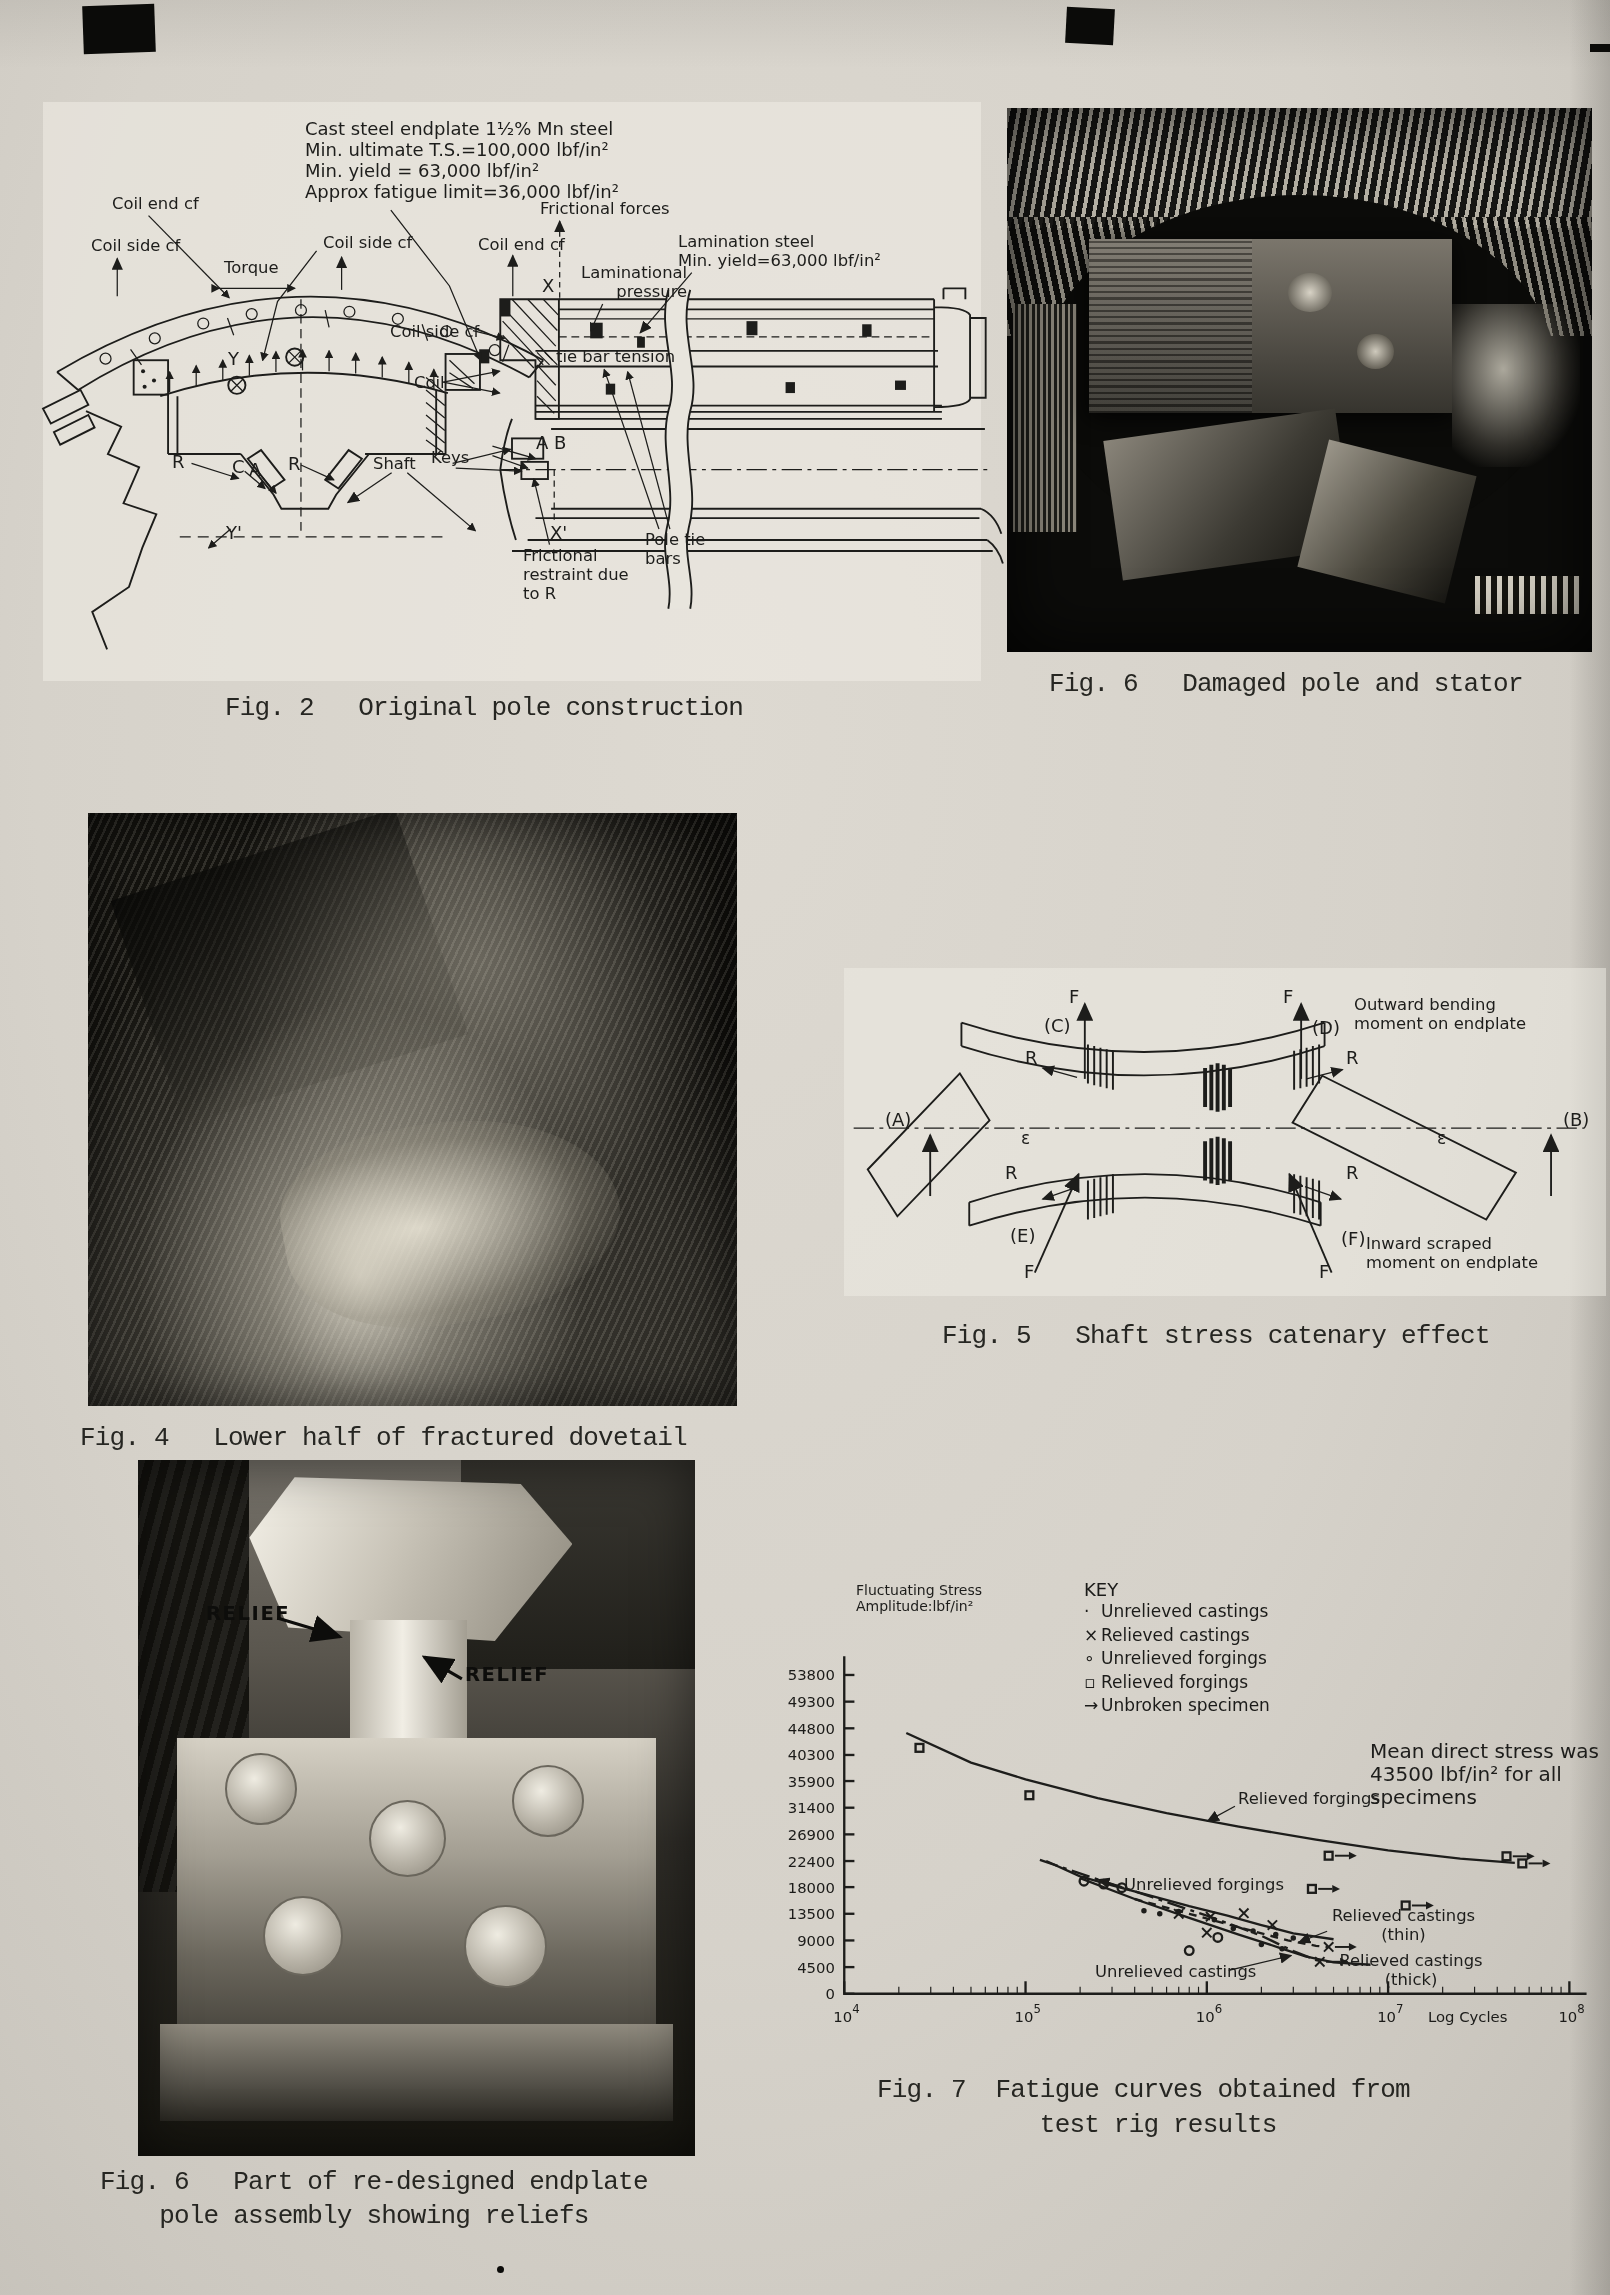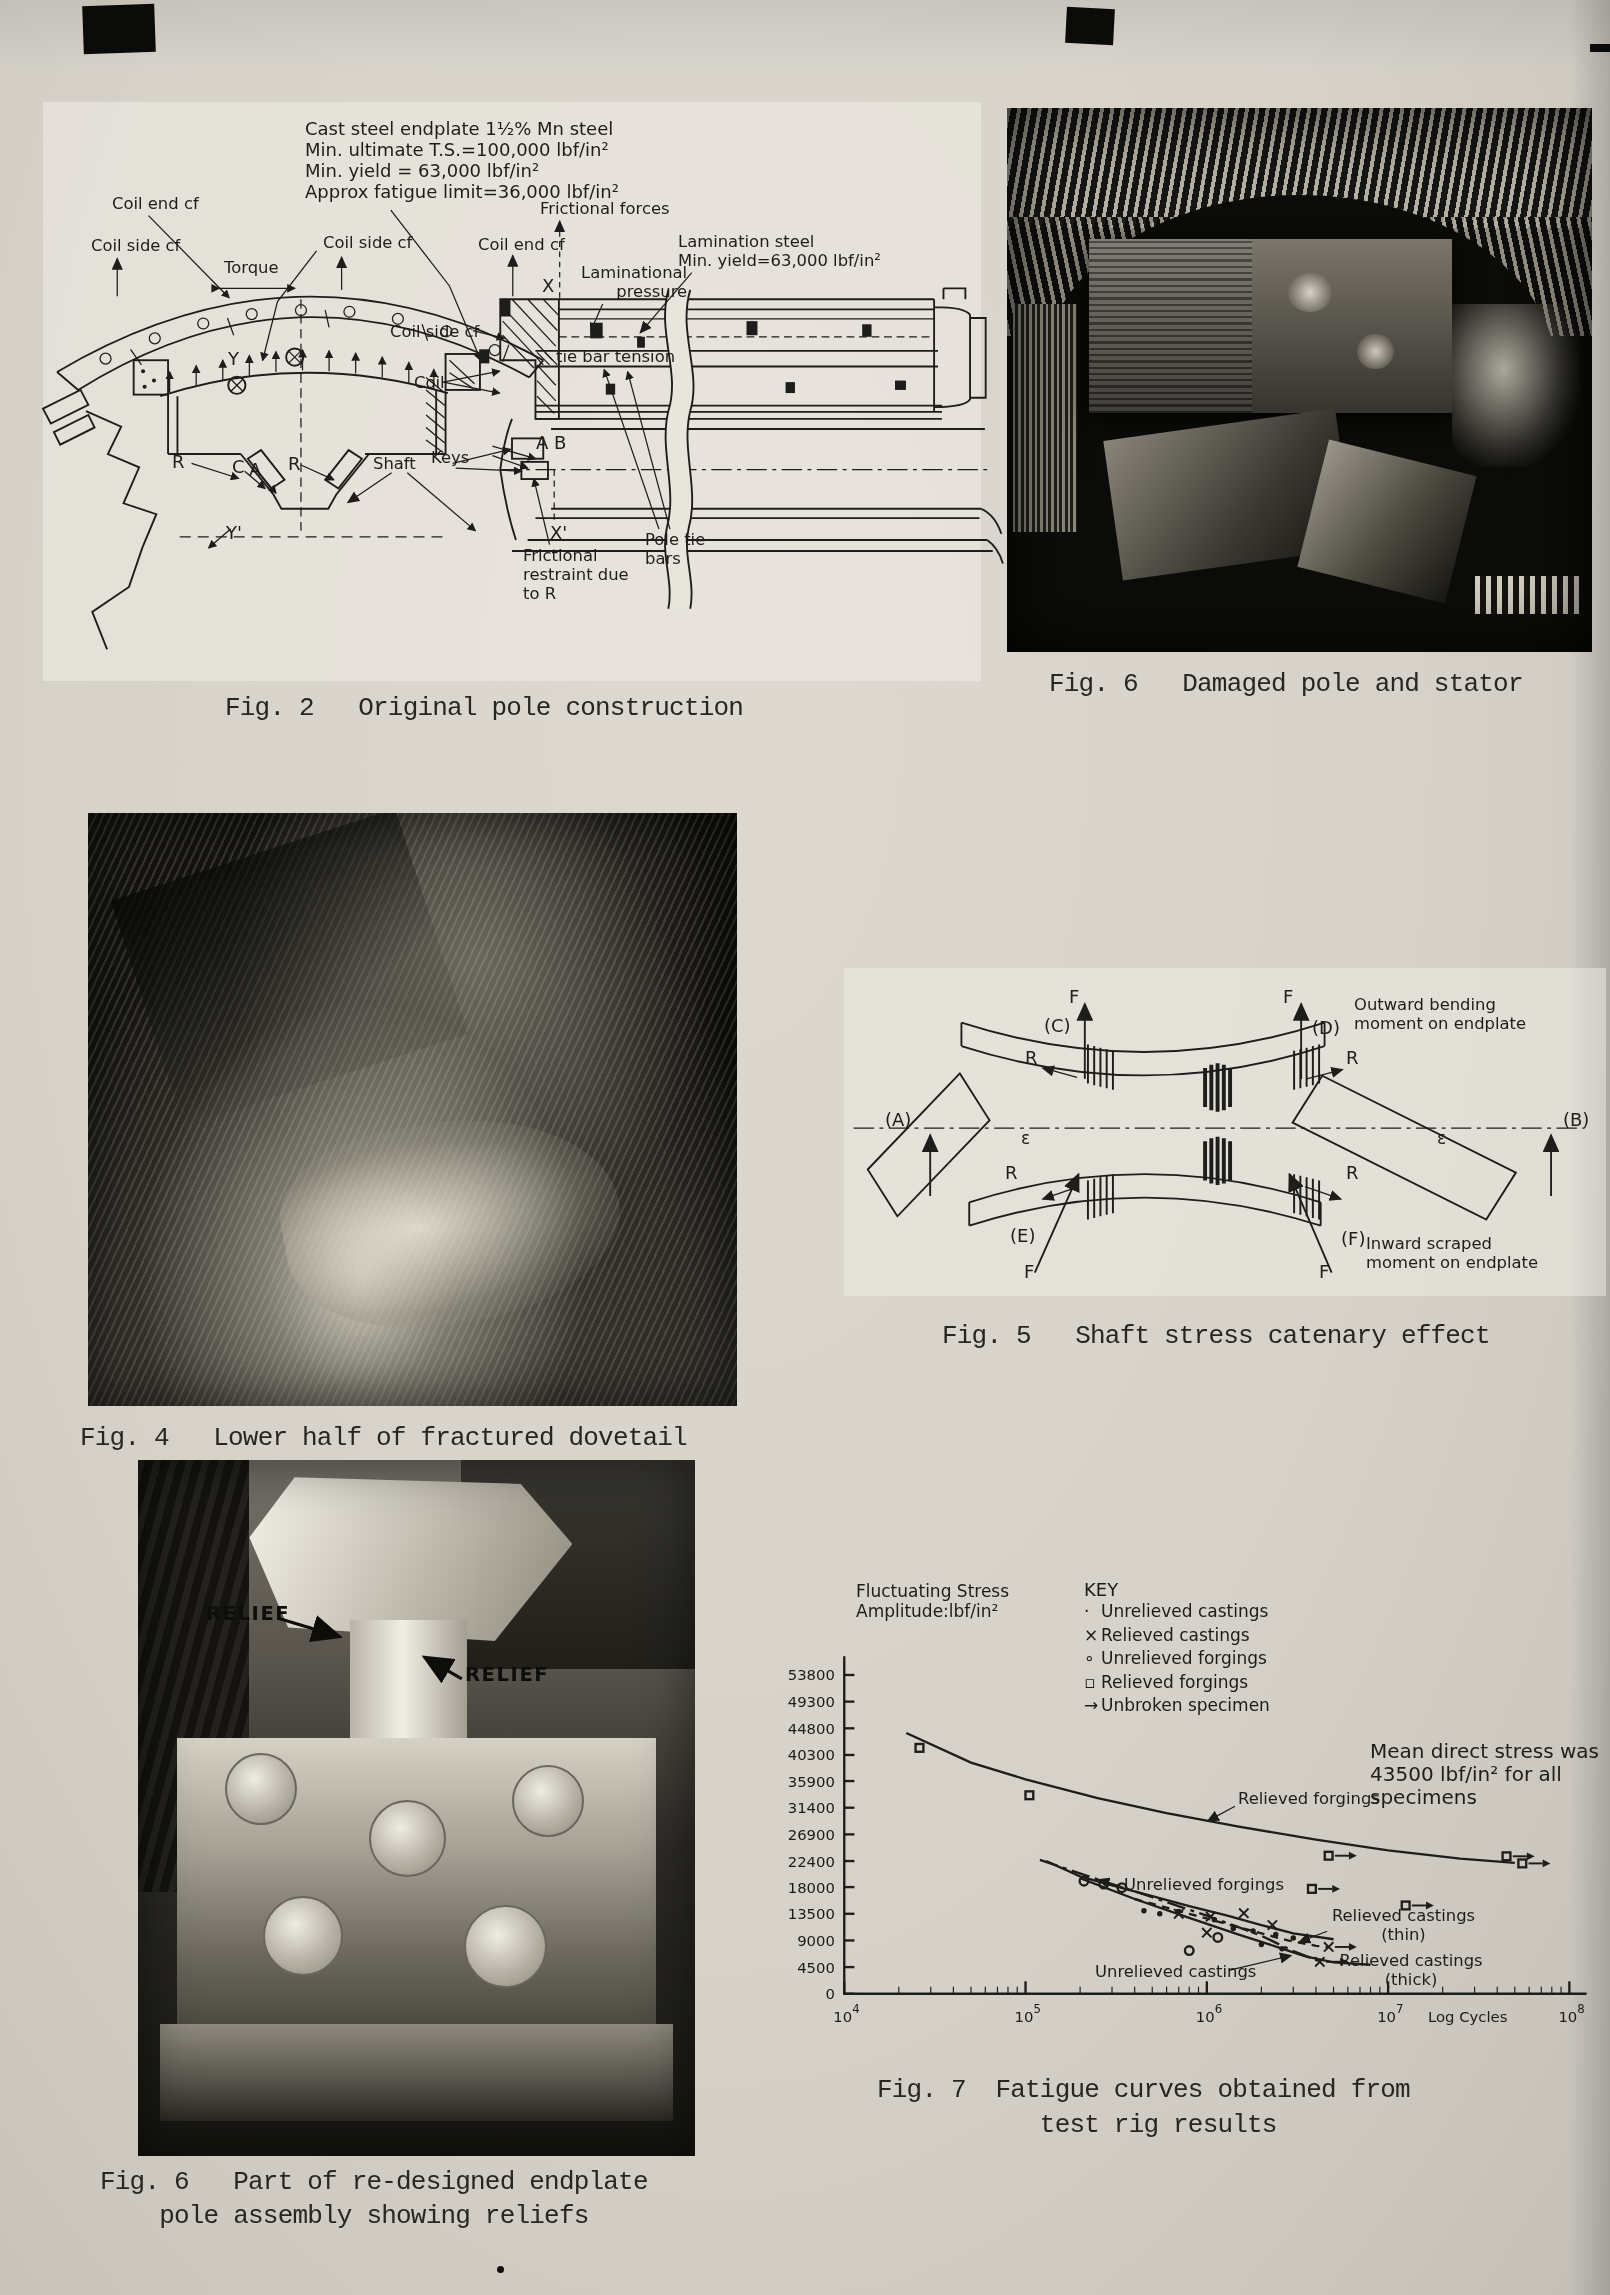--- a/index.html
+++ b/index.html
@@ -302,21 +302,21 @@
       <line x1="178" y1="202" x2="258" y2="226" stroke="#0d0d0b" stroke-width="4" marker-end="url(#a6)"></line>
       <line x1="414" y1="280" x2="366" y2="252" stroke="#0d0d0b" stroke-width="4" marker-end="url(#a6)"></line>
     </svg>
     <div class="relief" style="left:68px;top:142px">RELIEF</div>
     <div class="relief" style="left:327px;top:203px">RELIEF</div>
     <div class="abs" style="left:0;top:0;width:100%;height:100%;box-shadow:inset 0 0 55px rgba(0,0,0,.55)"></div>
   </div>
   <div class="caption" style="left:100px;top:2166px;line-height:1.3">Fig. 6   Part of re-designed endplate
     pole assembly showing reliefs</div>
 
-  <div class="hand" style="left:856px;top:1582px;font-size:17px">Fluctuating Stress
+  <div class="hand" style="left:856px;top:1582px;font-size:14px">Fluctuating Stress
 Amplitude:lbf/in²</div>
   <div class="abs" style="left:1084px;top:1579px">
     <div class="kt">KEY</div>
     <div class="kr"><span class="km">·</span><span>Unrelieved castings</span></div>
     <div class="kr"><span class="km">×</span><span>Relieved castings</span></div>
     <div class="kr"><span class="km">∘</span><span>Unrelieved forgings</span></div>
     <div class="kr"><span class="km">▫</span><span>Relieved forgings</span></div>
     <div class="kr"><span class="km">→</span><span>Unbroken specimen</span></div>
   </div>
   <div class="hand" style="left:1370px;top:1740px;font-size:20px">Mean direct stress was

